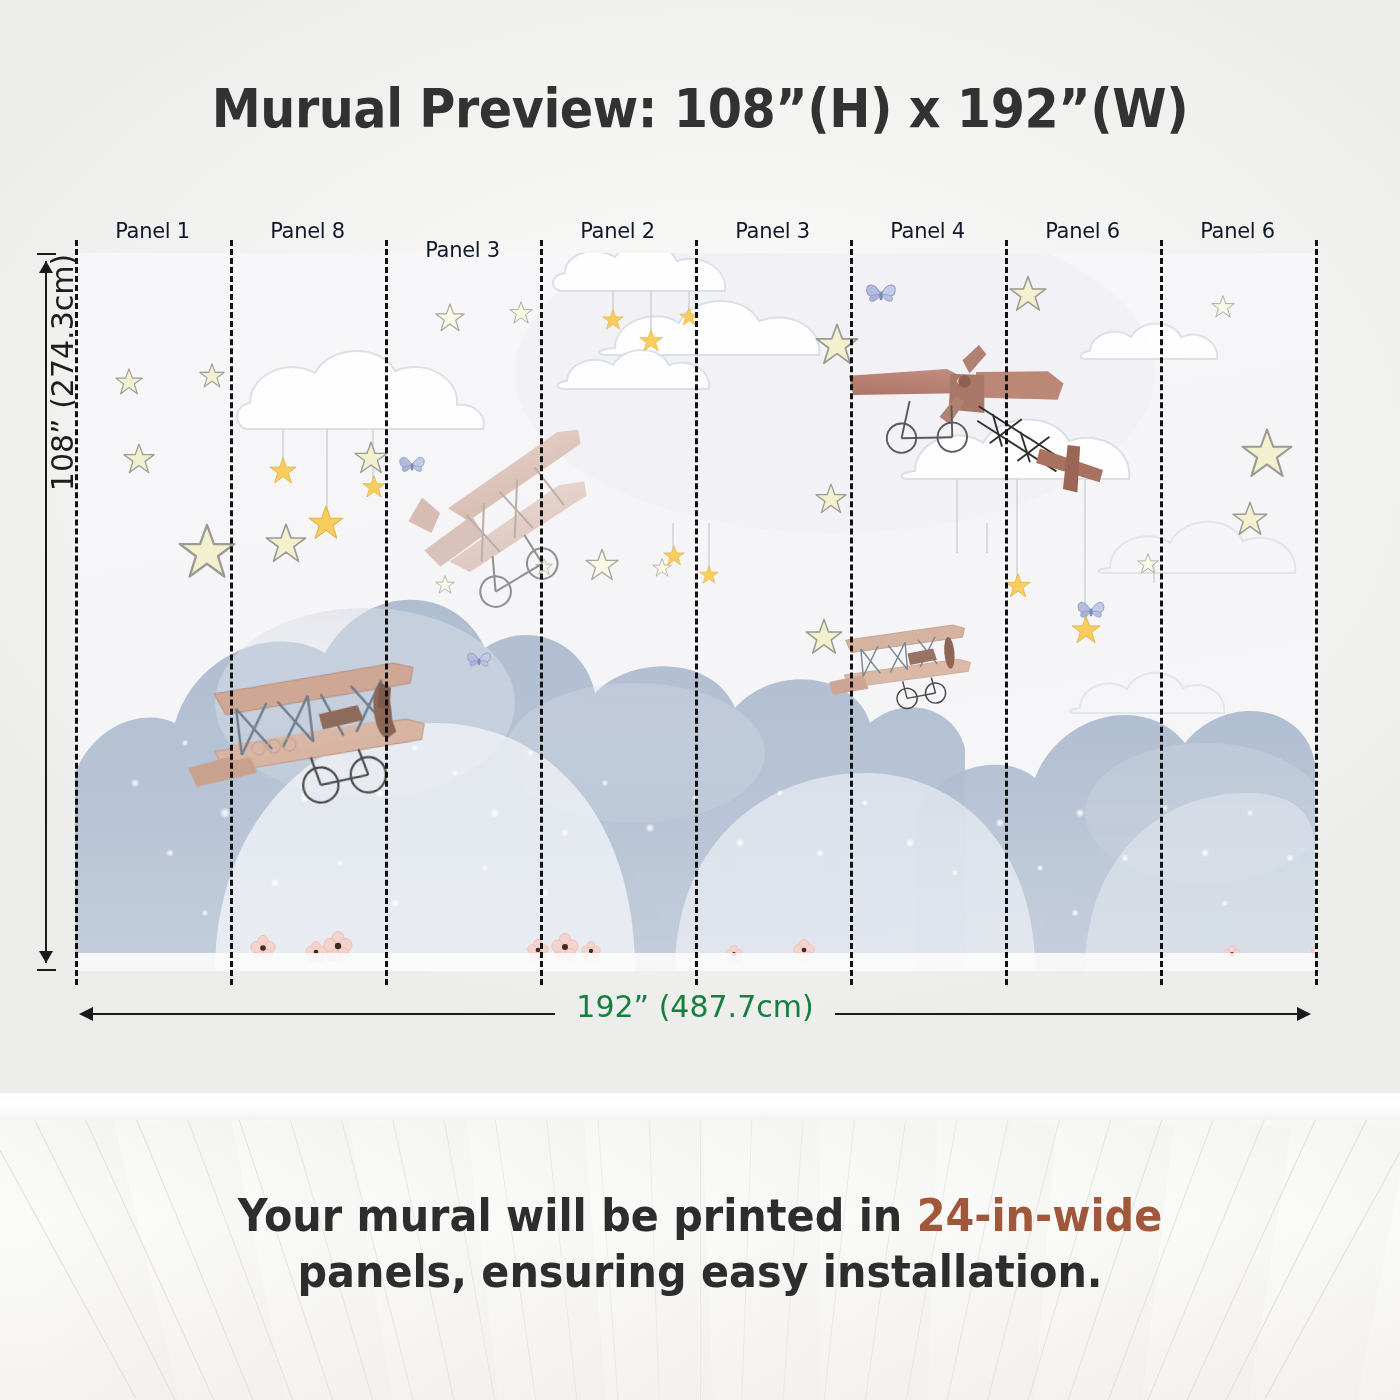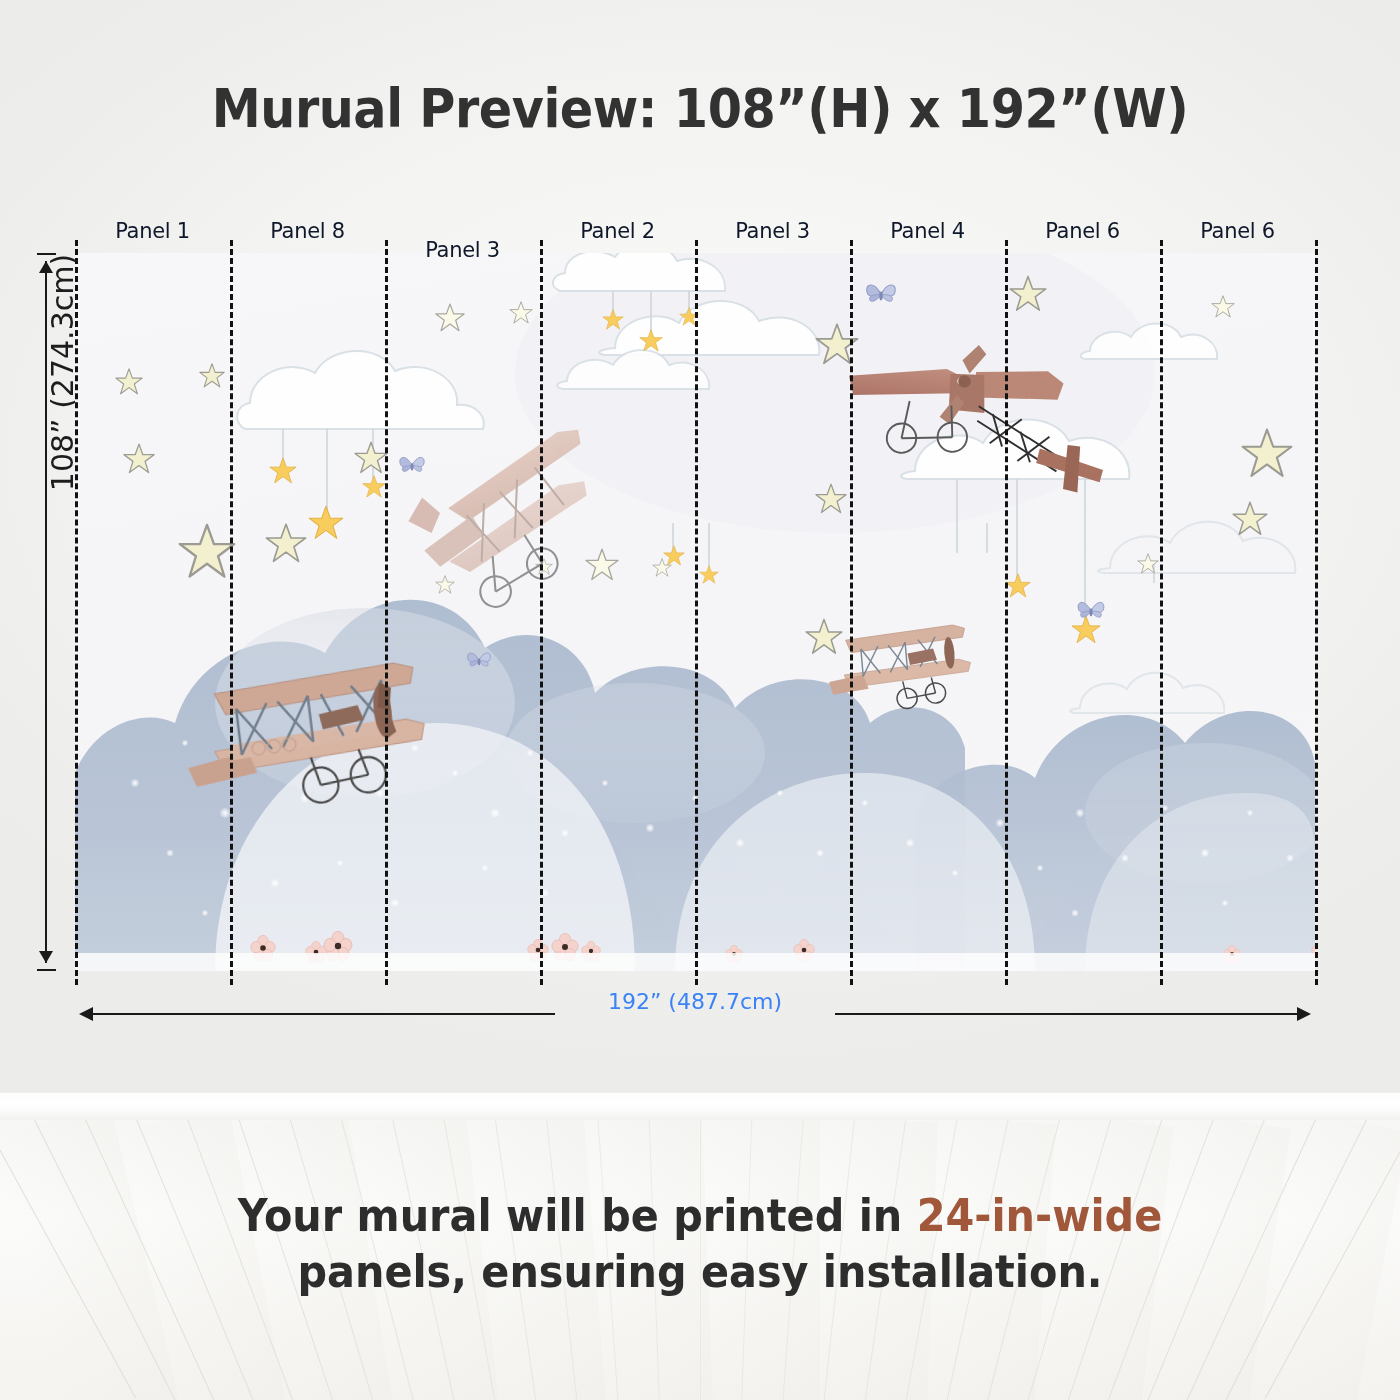--- a/index.html
+++ b/index.html
@@ -87,21 +87,21 @@
 
   #hArrowWrap{ position:absolute; left:75px; top:1005px; width:1240px; height:18px;}
   #hLineL{ position:absolute; left:18px; top:8px; width:462px; height:2px; background:#1a1a1a;}
   #hLineR{ position:absolute; right:18px; top:8px; width:462px; height:2px; background:#1a1a1a;}
   #hTipL{ position:absolute; left:4px; top:2px; width:0;height:0;
     border-top:7px solid transparent; border-bottom:7px solid transparent; border-right:14px solid #1a1a1a;}
   #hTipR{ position:absolute; right:4px; top:2px; width:0;height:0;
     border-top:7px solid transparent; border-bottom:7px solid transparent; border-left:14px solid #1a1a1a;}
   #hLabel{
     position:absolute; left:0; top:-16px; width:1240px; text-align:center;
-    font-size:22px; color:#3b82f6; font-family:"DejaVu Sans", sans-serif;
+    font-size:30px; color:#15803d; font-family:"DejaVu Sans", sans-serif;
   }
 
   
   #caption{
     position:absolute; left:0; top:1188px; width:1400px; text-align:center;
     font-size:44px; line-height:1.28; font-weight:bold; color:#2d2d2d;
     font-family:"DejaVu Sans", sans-serif;
     transform:scaleX(.94); transform-origin:center top;
   }
   #caption .accent{ color:#a0573a; }

